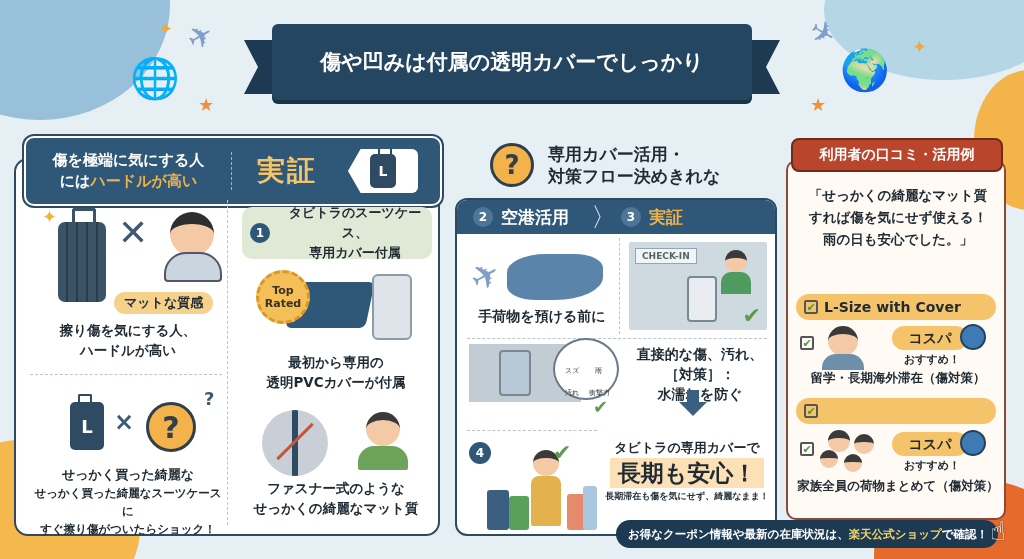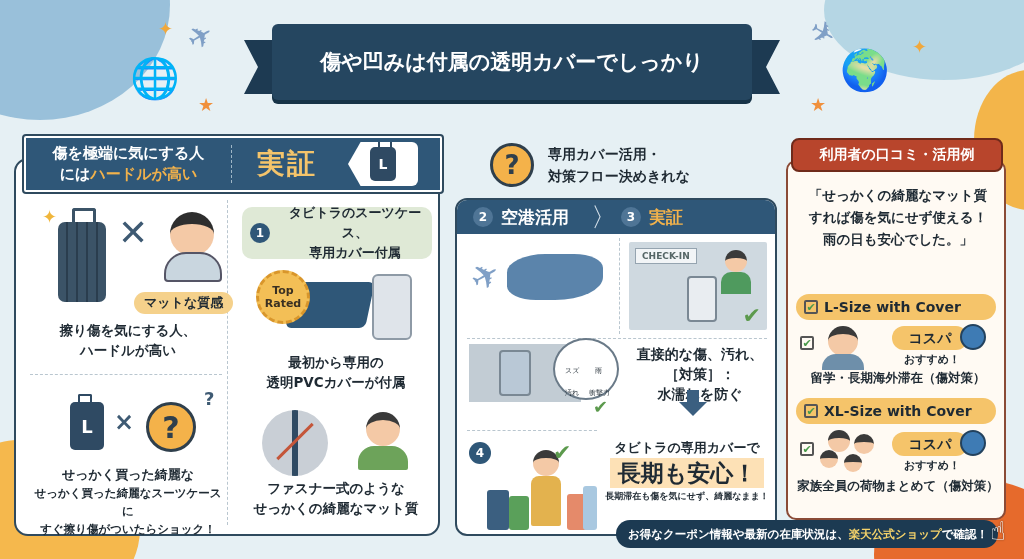--- a/index.html
+++ b/index.html
@@ -32,22 +32,22 @@
   .ribbon-l { left: 244px; clip-path: polygon(0 0,100% 0,100% 100%,0 100%,35% 50%); }
   .ribbon-r { left: 740px; clip-path: polygon(0 0,100% 0,65% 50%,100% 100%,0 100%); }
   .title-accent { color: #f0a83c; }
 
   
   .left-panel {
     position: absolute; left: 14px; top: 158px; width: 426px; height: 378px;
     background: #fff; border: 2px solid #2f4a5e; border-radius: 14px;
   }
   .left-header {
-    position: absolute; left: 24px; top: 136px; width: 418px; height: 56px;
-    background: #2f5778; border-radius: 2px; border: 2px solid #fff;
+    position: absolute; left: 24px; top: 136px; width: 418px; height: 70px;
+    background: #2f5778; border-radius: 10px; border: 2px solid #fff;
     box-shadow: 0 0 0 2px #2f4a5e;
     display: flex; align-items: center; color: #fff; font-weight: bold;
   }
   .left-header .hdr-text { width: 205px; text-align: center; font-size: 15px; line-height: 21px; }
   .left-header .hdr-text .hl { color: #f2b24b; }
   .left-header .divider { width: 0; height: 38px; border-left: 1px dashed #9fb6c6; }
   .left-header .verify { width: 110px; text-align: center; font-size: 28px; color: #f4c46b; letter-spacing: 2px; }
   .left-header .badge-l {
     margin-left: 6px; width: 70px; height: 44px; background: #fff; border-radius: 6px;
     clip-path: polygon(18% 0,100% 0,100% 100%,18% 100%,0 50%);
@@ -103,21 +103,21 @@
   .open-case { position: absolute; width: 80px; height: 46px; background: #2f5778; border-radius: 6px; transform: skewX(-12deg); }
   .clear-case { position: absolute; width: 40px; height: 66px; background: #dfe4ea; border: 2px solid #8e9aa6; border-radius: 6px; }
   .zipper-circle { position: absolute; width: 66px; height: 66px; border-radius: 50%; background: #c9cfd6; overflow: hidden; }
   .boy { position: absolute; width: 54px; height: 60px; }
 
   
   .center-head {
     position: absolute; left: 490px; top: 140px; height: 50px; display: flex; align-items: center;
   }
   .center-head .q { position: static; width: 44px; height: 44px; font-size: 26px; }
-  .center-head .txt { margin-left: 14px; font-weight: bold; font-size: 14px; line-height: 22px; }
+  .center-head .txt { margin-left: 14px; font-weight: bold; font-size: 17px; line-height: 22px; }
   .center-panel {
     position: absolute; left: 455px; top: 198px; width: 322px; height: 338px;
     background: #fff; border: 2px solid #2f4a5e; border-radius: 12px; overflow: hidden;
   }
   .center-tabs {
     height: 34px; background: #2f5778; color: #fff; display: flex; align-items: center; font-weight: bold;
     font-size: 17px;
   }
   .center-tabs .tab { display: flex; align-items: center; gap: 8px; padding-left: 16px; }
   .center-tabs .tab .num-dot { background: #4f7596; }
@@ -211,21 +211,21 @@
 </div>
 
 <div class="vdash"></div>
 <div class="hdash"></div>
 
 <div class="suitcase-big" style="left:58px;top:222px;"></div>
 <span class="deco" style="left:42px;top:208px;color:#f0b63c;">✦</span>
 <div class="x-mark" style="left:118px;top:212px;">✕</div>
 <div class="person-face" style="left:170px;top:212px;"></div>
 <div class="person-body" style="left:164px;top:252px;"></div>
-<div class="pill-tag" style="left:134px;top:292px;">マットな質感</div>
+<div class="pill-tag" style="left:114px;top:292px;">マットな質感</div>
 <div class="cell" style="left:30px;top:320px;width:196px;">
   <div class="cell-caption">擦り傷を気にする人、</div>
   <div class="cell-caption">ハードルが高い</div>
 </div>
 
 <div class="mini-case" style="position:absolute;left:70px;top:402px;width:34px;height:48px;font-size:18px;">L</div>
 <div class="x-mark" style="left:114px;top:408px;font-size:24px;">×</div>
 <div class="q-circle" style="left:146px;top:402px;">?</div>
 <span class="deco" style="left:204px;top:390px;color:#3e5a73;font-weight:bold;">?</span>
 <div class="cell" style="left:30px;top:466px;width:196px;">
@@ -284,20 +284,21 @@
   </div>
 
   <div class="cgrid-v"></div>
   <div class="cgrid-h" style="left:10px;top:138px;width:300px;"></div>
   <div class="cgrid-h" style="left:10px;top:230px;width:130px;"></div>
 
   <div class="map-art">
     <div style="position:absolute;left:40px;top:4px;width:96px;height:46px;background:#3e6f9c;border-radius:40% 30% 50% 30%;opacity:.85;"></div>
     <span style="position:absolute;left:4px;top:6px;font-size:34px;color:#7f9fc6;transform:rotate(-30deg);">✈</span>
   </div>
+  <div style="position:absolute;left:10px;top:108px;width:150px;text-align:center;font-weight:bold;font-size:14px;">手荷物を預ける前に</div>
 
   <div class="checkin-art">
     <div class="sign">CHECK-IN</div>
     <div style="position:absolute;left:58px;top:34px;width:30px;height:46px;background:#e9edf1;border:2px solid #7a8894;border-radius:4px;"></div>
     <div class="avatar" style="left:96px;top:8px;width:22px;height:22px;"></div>
     <div style="position:absolute;left:92px;top:30px;width:30px;height:22px;background:#4f9a5e;border-radius:10px 10px 0 0;"></div>
     <span class="check" style="position:absolute;right:6px;bottom:2px;font-size:22px;">✔</span>
   </div>
 
   <span class="num-dot" style="position:absolute;left:12px;top:144px;width:22px;height:22px;">3</span>
@@ -352,21 +353,20 @@
 <span class="checkbox-icon" style="position:absolute;left:800px;top:336px;">✔</span>
 <div class="avatar" style="left:828px;top:326px;width:30px;height:30px;"></div>
 <div style="position:absolute;left:822px;top:354px;width:42px;height:16px;background:#6e8faa;border-radius:14px 14px 0 0;"></div>
 <div class="cospa" style="left:892px;top:326px;">コスパ</div>
 <div class="globe-ico" style="left:960px;top:324px;"></div>
 <div class="rec" style="left:904px;top:352px;">おすすめ！</div>
 <div class="use-case" style="top:370px;">留学・長期海外滞在（傷対策）</div>
 
 <div class="size-pill" style="top:398px;">
   <span class="checkbox-icon">✔</span>
-  <span>XL-Size with Cover</span>
 </div>
 <span class="checkbox-icon" style="position:absolute;left:800px;top:442px;">✔</span>
 <div style="position:absolute;left:818px;top:430px;width:64px;height:44px;">
   <div class="avatar" style="left:10px;top:0;width:22px;height:22px;"></div>
   <div class="avatar" style="left:36px;top:4px;width:20px;height:20px;"></div>
   <div class="avatar" style="left:2px;top:20px;width:18px;height:18px;"></div>
   <div class="avatar" style="left:26px;top:24px;width:18px;height:18px;"></div>
 </div>
 <div class="cospa" style="left:892px;top:432px;">コスパ</div>
 <div class="globe-ico" style="left:960px;top:430px;"></div>

